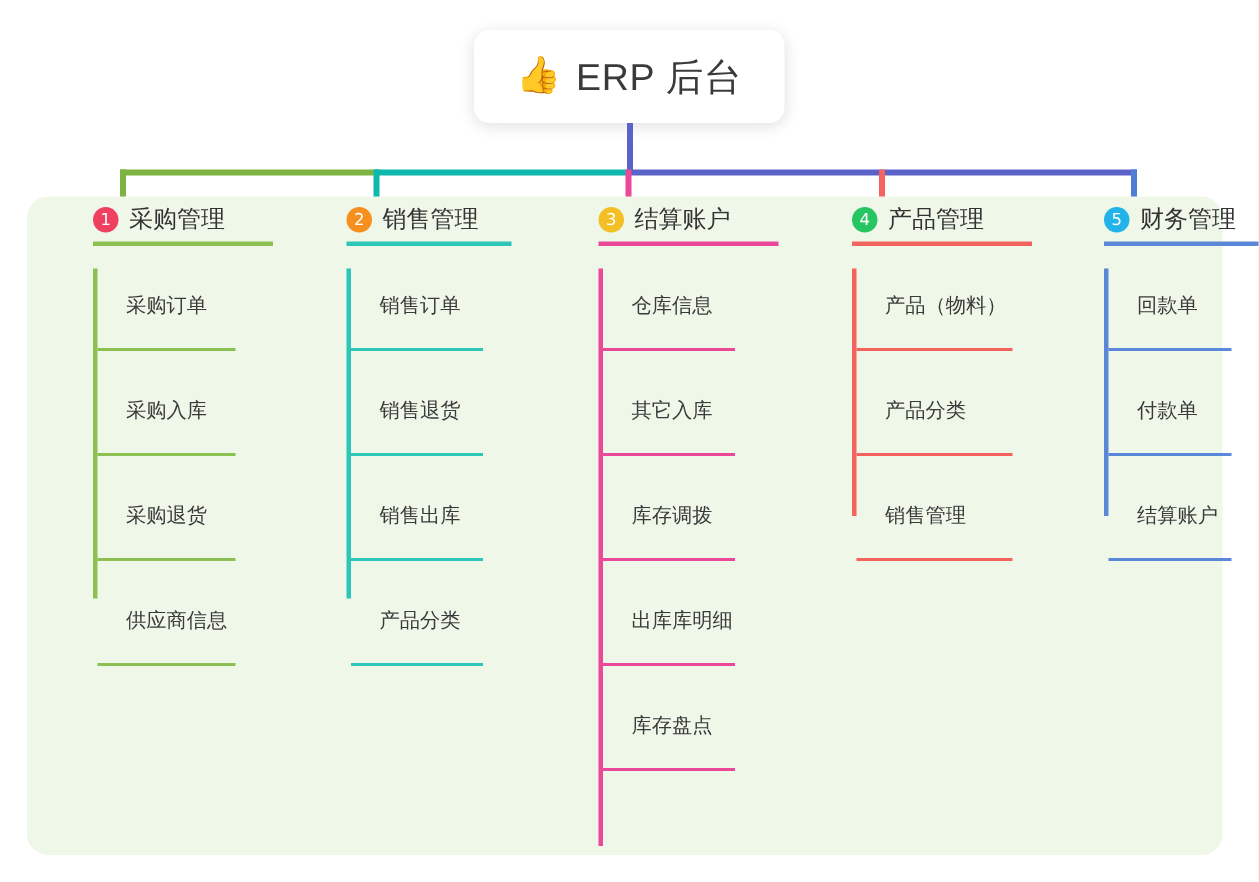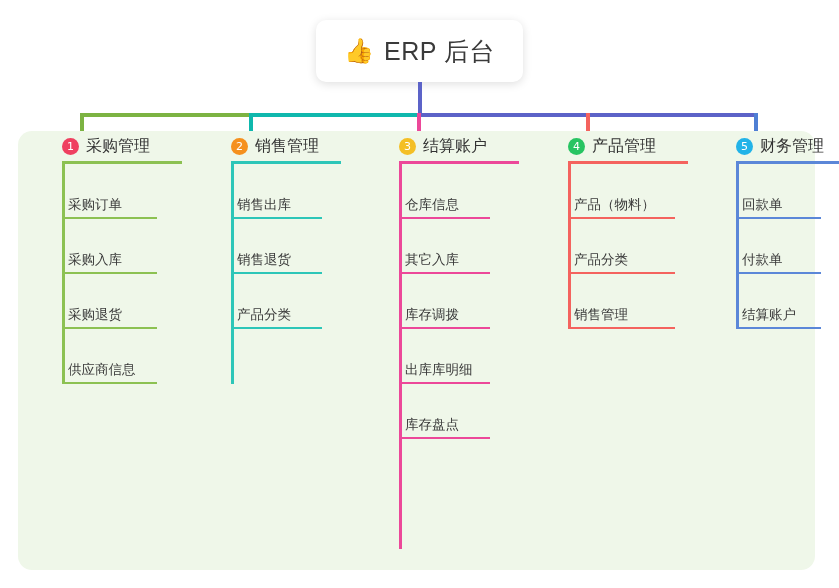--- a/index.html
+++ b/index.html
@@ -65,23 +65,24 @@
     flex:none;font-family:"DejaVu Sans",sans-serif;
   }
   .col-title{font-size:16px;color:#333;white-space:nowrap;}
   .head-rule{height:3px;margin-left:10px;}
 
   .col-body{position:relative;margin-left:10px;}
   .spine{position:absolute;left:0;top:0;width:3px;}
   .item{
     position:relative;
     height:55px;
-    display:flex;align-items:flex-end;
-    padding-left:6px;
+    display:flex;align-items:center;
+    padding-left:22px;
     box-sizing:border-box;
+    margin-top:15px;
   }
   .item-label{
     font-size:13.5px;color:#3a3a3a;white-space:nowrap;
     padding-bottom:5px;
   }
   .item-rule{
     position:absolute;left:3px;bottom:0;height:2px;
   }
 </style>
 </head>
@@ -132,25 +133,29 @@
       </div>
       <div class="column" style="left: 203px;">
         <div class="col-head">
           <span class="badge" style="background: rgb(245, 144, 30);">2</span>
           <span class="col-title">销售管理</span>
         </div>
         <div class="head-rule" style="width: 110px; background: rgb(45, 198, 184);"></div>
         <div class="col-body" style="height: 220px;">
           <div class="spine" style="height: 220px; background: rgb(45, 198, 184);"></div>
           <div class="item">
+            <span class="item-label">销售订单</span>
+            <div class="item-rule" style="width: 88px; background: rgb(45, 198, 184);"></div>
+          </div>
+          <div class="item">
+            <span class="item-label">销售退货</span>
+            <div class="item-rule" style="width: 88px; background: rgb(45, 198, 184);"></div>
+          </div>
+          <div class="item">
             <span class="item-label">销售出库</span>
-            <div class="item-rule" style="width: 88px; background: rgb(45, 198, 184);"></div>
-          </div>
-          <div class="item">
-            <span class="item-label">销售退货</span>
             <div class="item-rule" style="width: 88px; background: rgb(45, 198, 184);"></div>
           </div>
           <div class="item">
             <span class="item-label">产品分类</span>
             <div class="item-rule" style="width: 88px; background: rgb(45, 198, 184);"></div>
           </div>
         </div>
       </div>
       <div class="column" style="left: 371px;">
         <div class="col-head">

